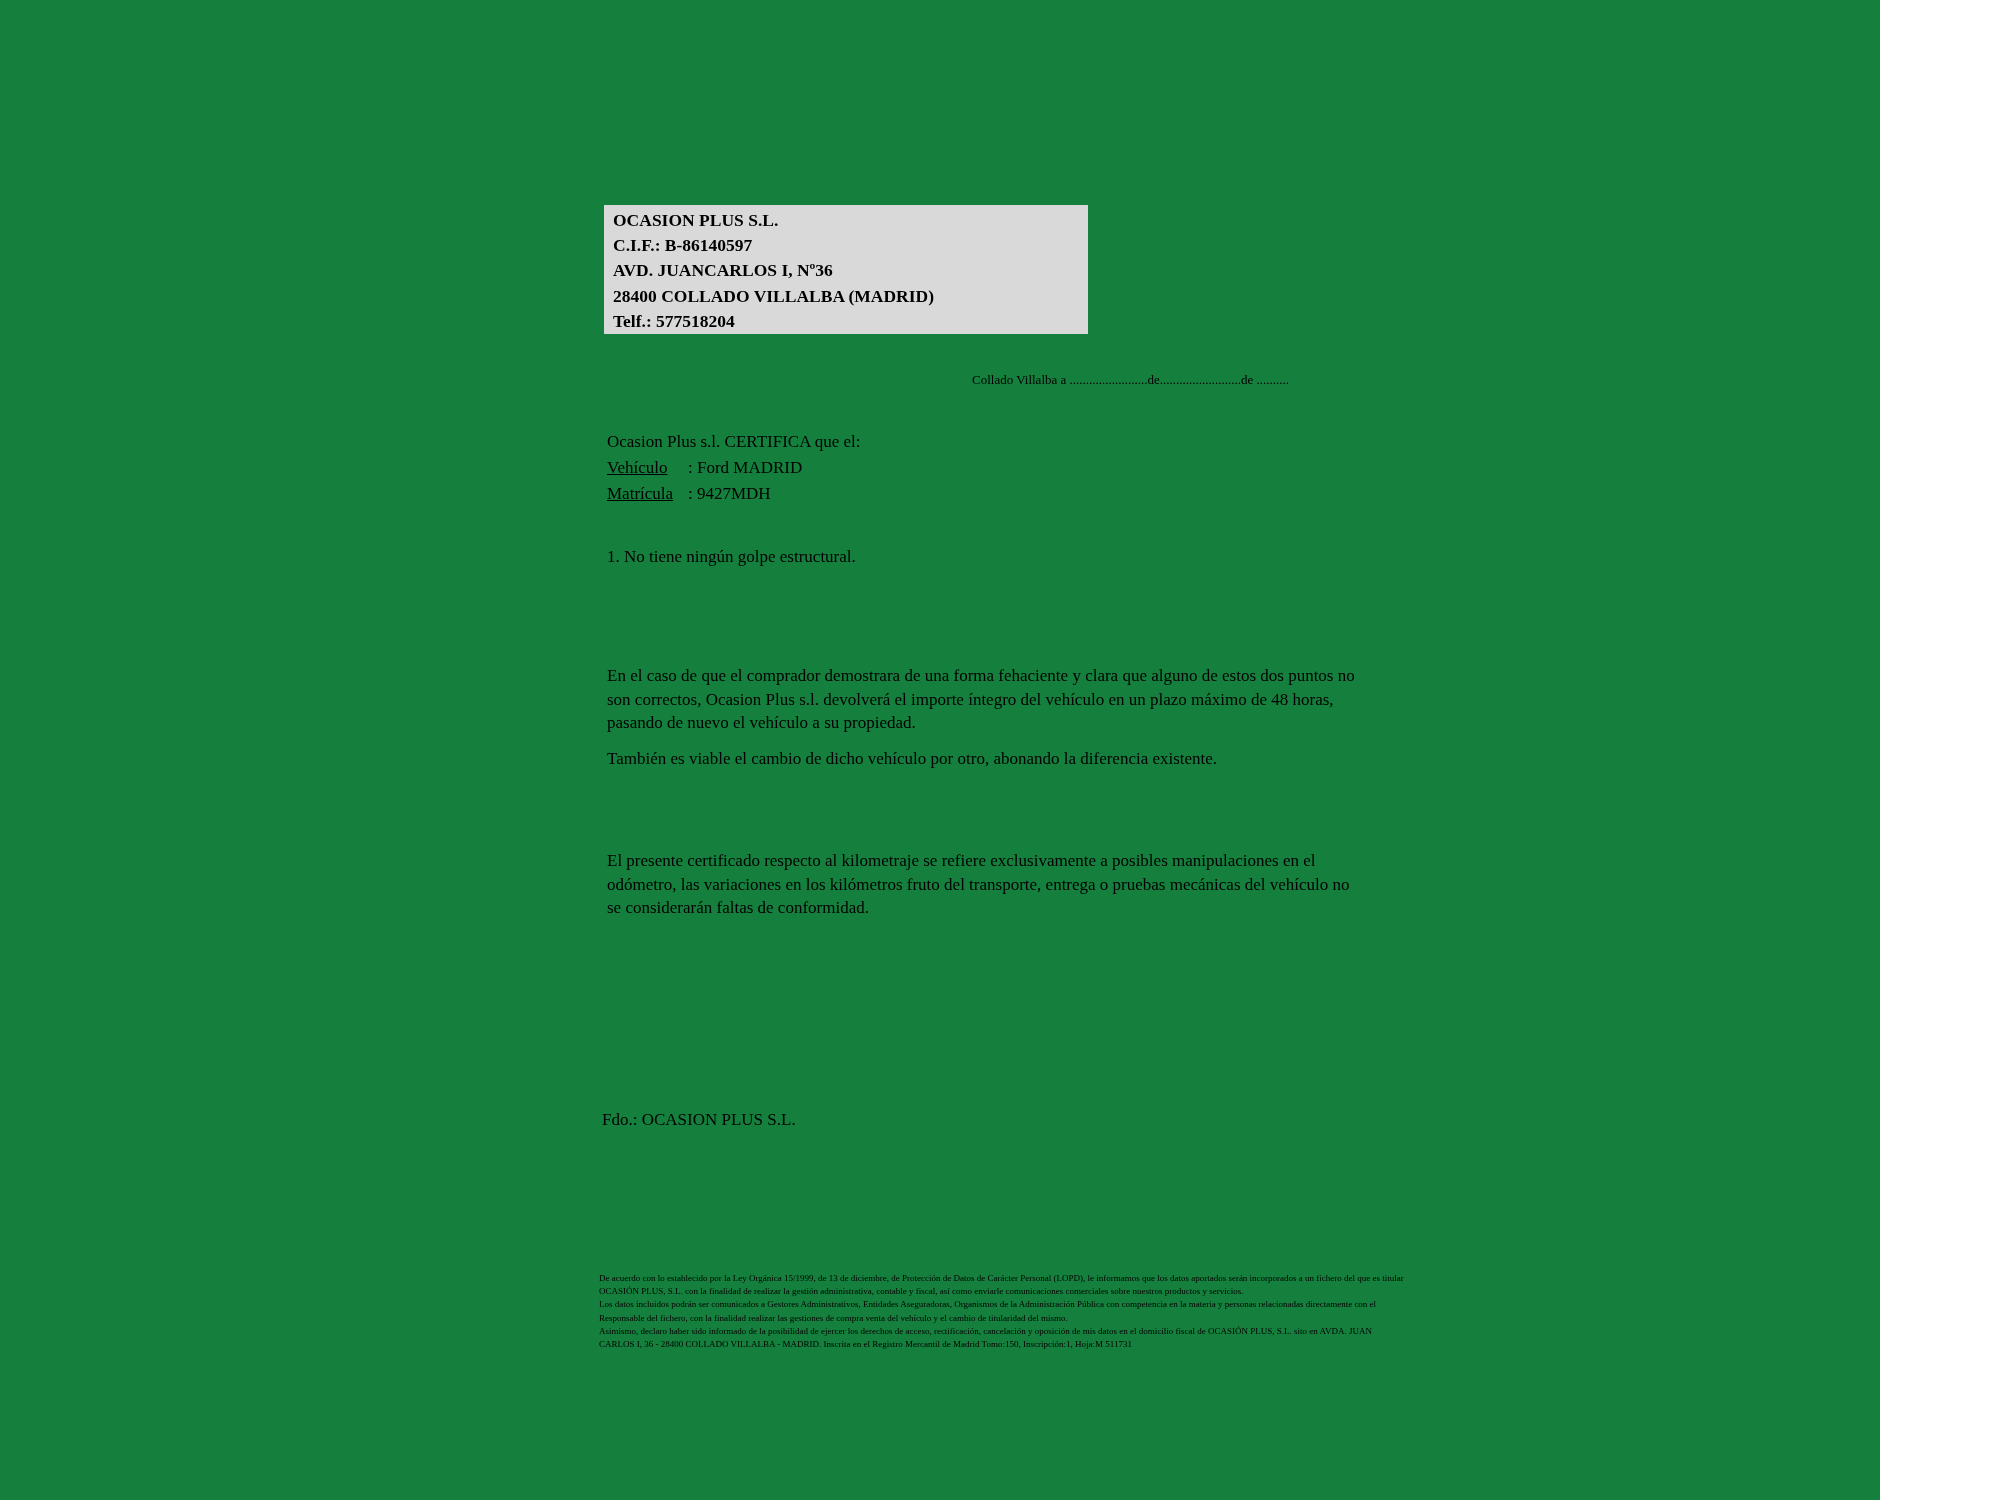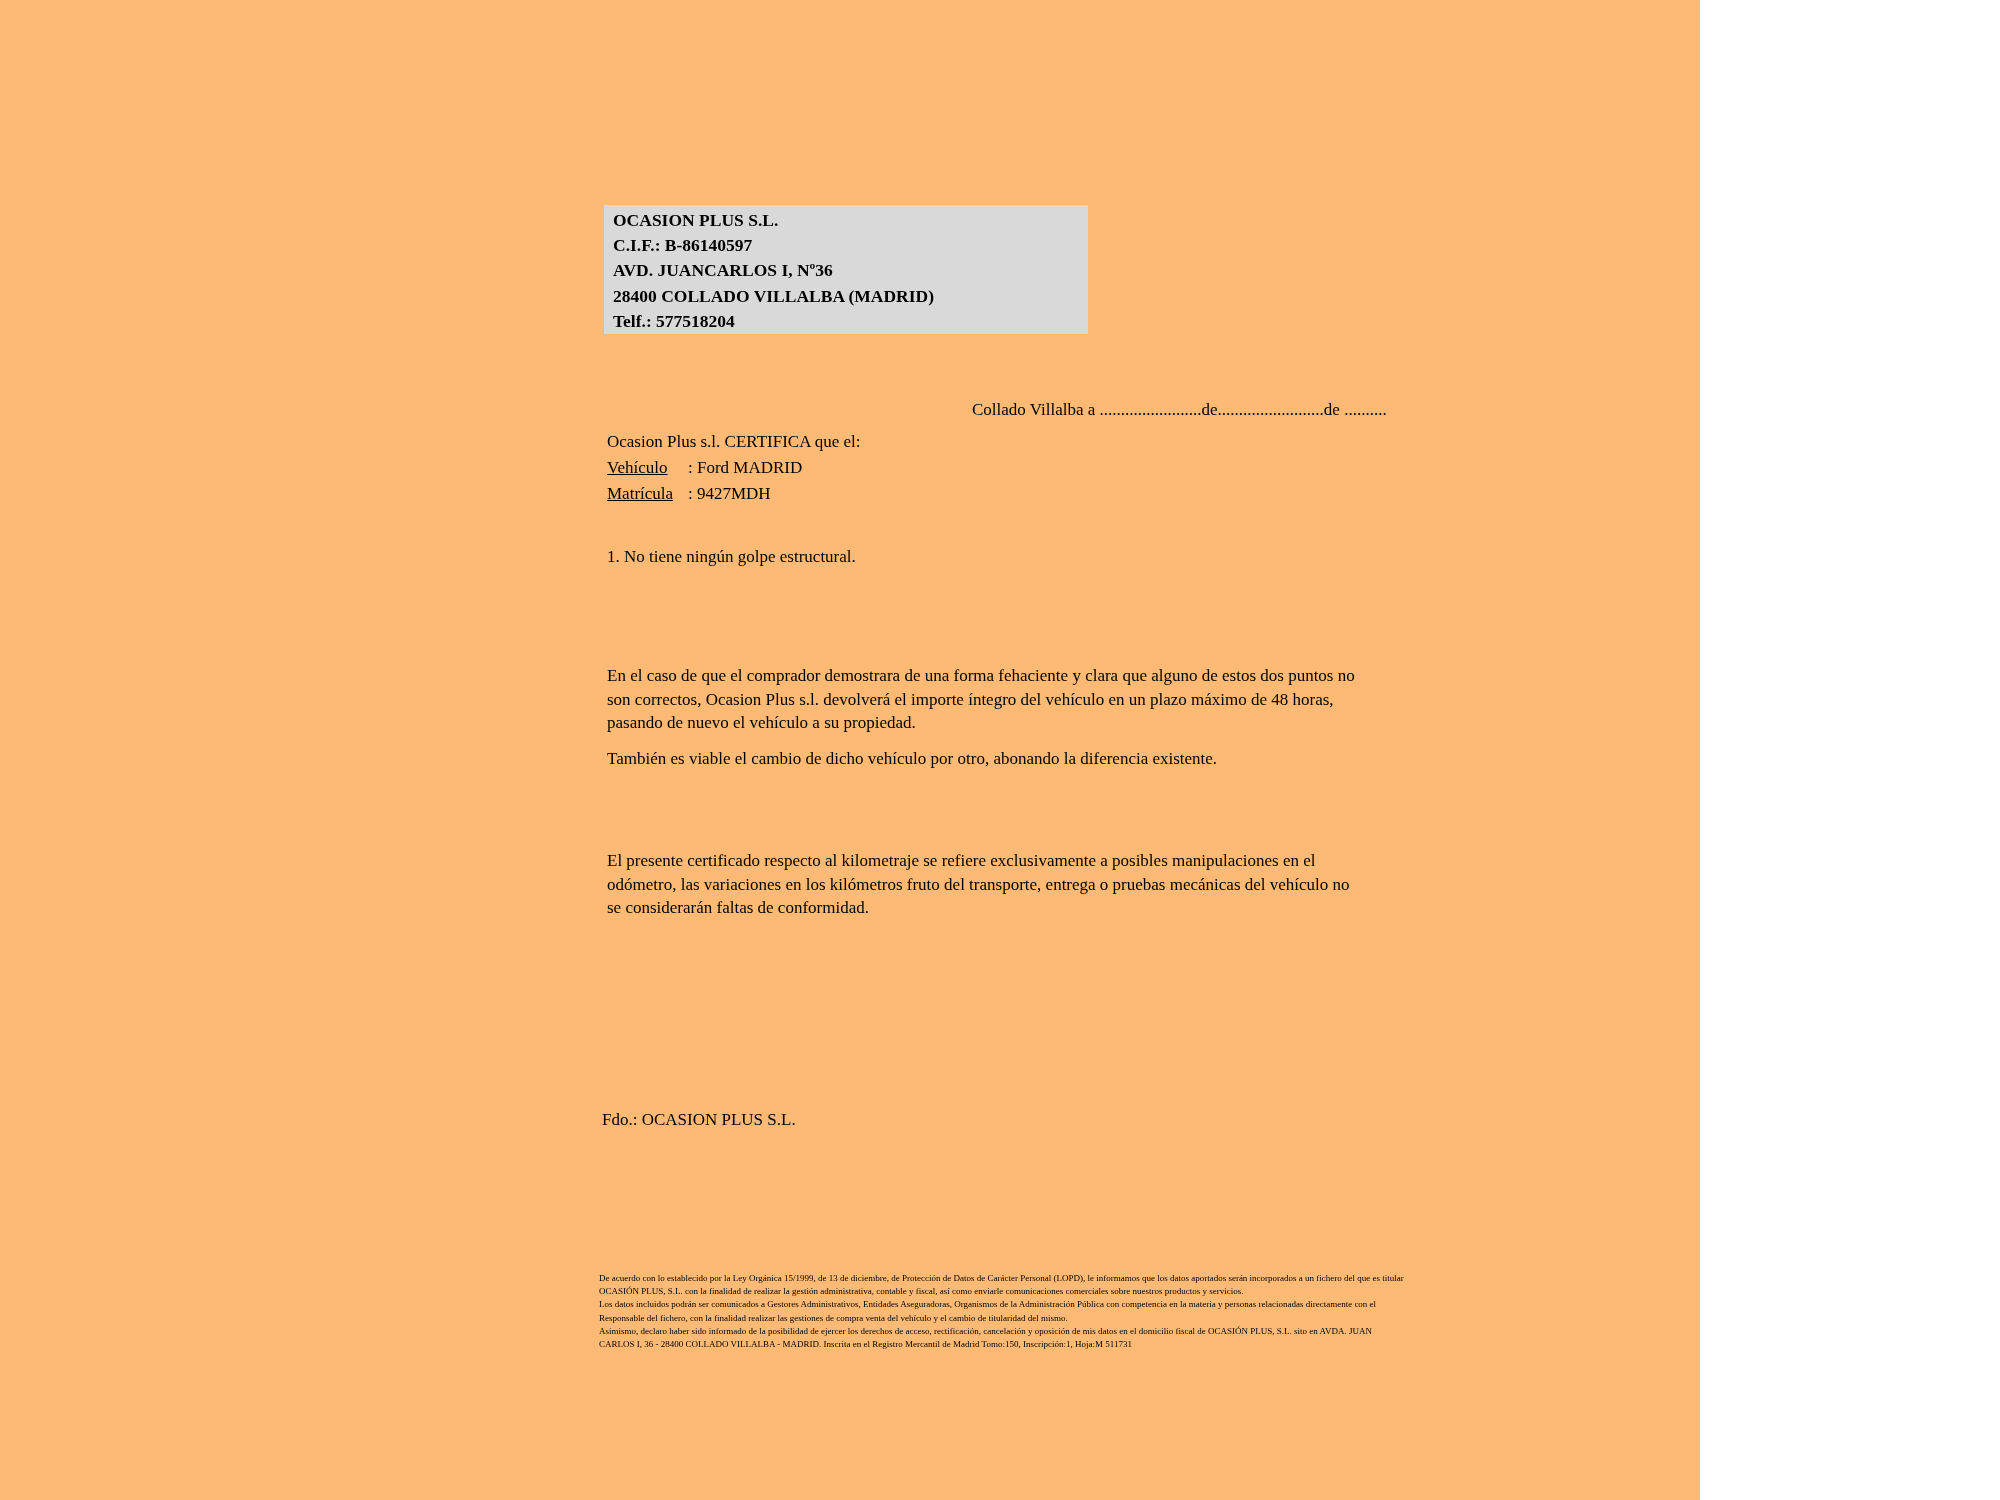--- a/index.html
+++ b/index.html
@@ -2,23 +2,23 @@
 <html><head>
 <meta charset="utf-8">
 <style>
   html, body {
     margin: 0;
     padding: 0;
     background: #ffffff;
   }
   .page {
     position: relative;
-    width: 1700px;
+    width: 1880px;
     height: 1500px;
-    background: #fdba74;
+    background: #15803d;
     font-family: "Liberation Serif", "DejaVu Serif", serif;
     color: #000000;
     overflow: hidden;
   }
   .abs { position: absolute; }
 
   .company-box {
     left: 604px;
     top: 205px;
     width: 484px;
@@ -29,22 +29,22 @@
   }
   .company-box .box-line {
     font-weight: bold;
     font-size: 17.5px;
     line-height: 25.2px;
     white-space: nowrap;
   }
 
   .date-line {
     left: 972px;
-    top: 400px;
-    font-size: 17px;
+    top: 372px;
+    font-size: 13px;
     white-space: nowrap;
   }
 
   .certify-intro {
     left: 607px;
     top: 432px;
     font-size: 17px;
     white-space: nowrap;
   }
   .field-row {

